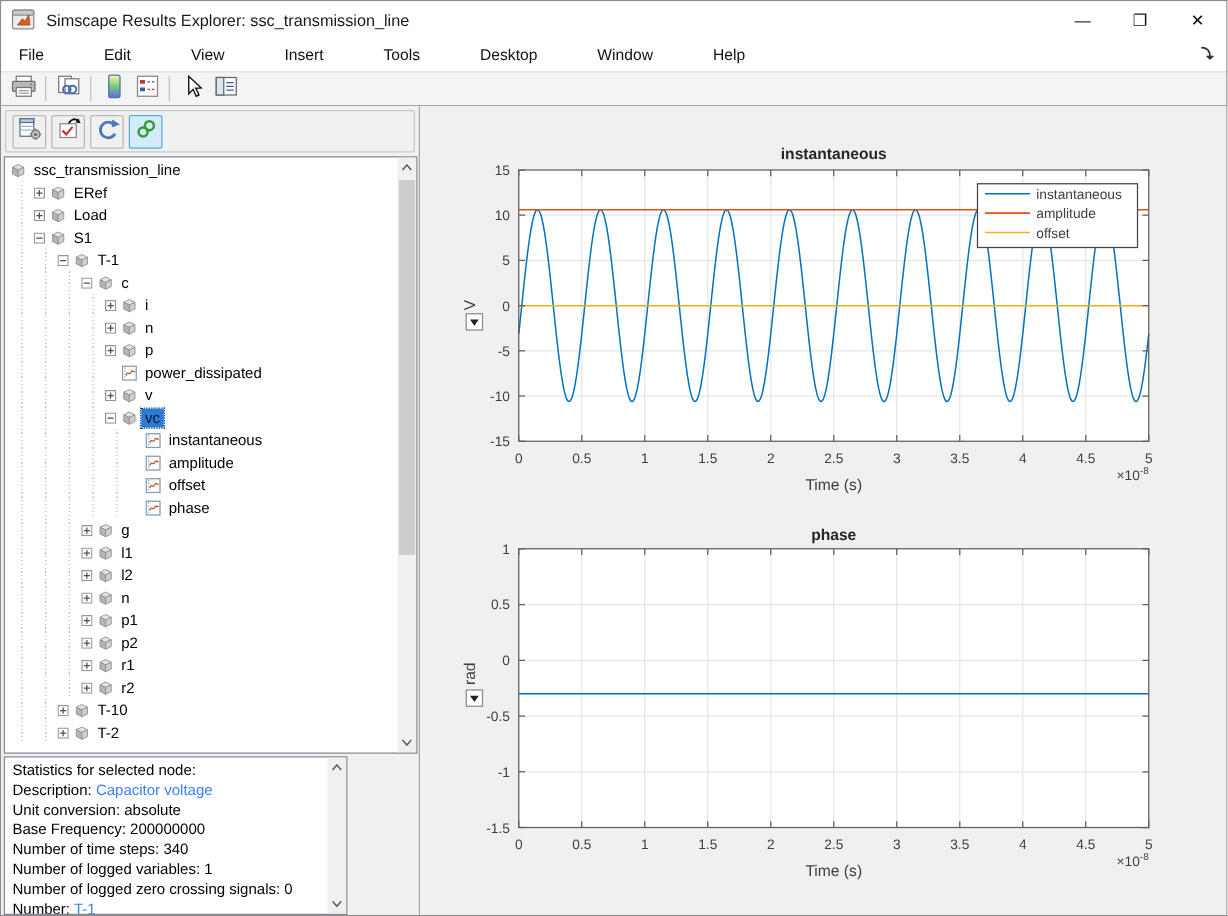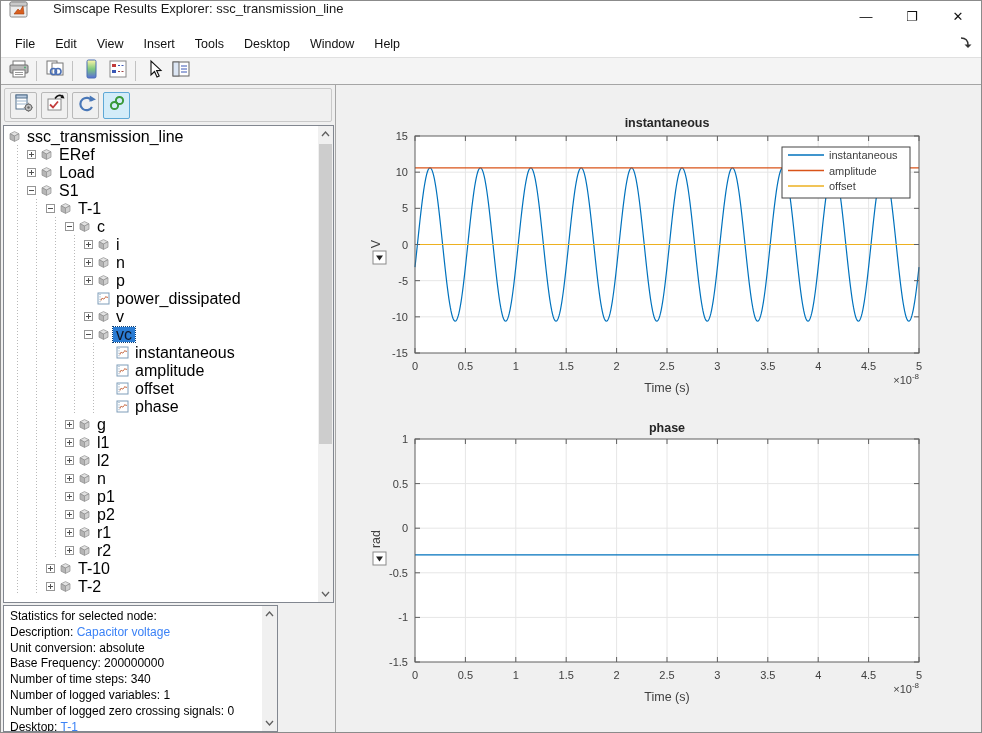--- a/index.html
+++ b/index.html
@@ -1,45 +1,45 @@
 <!DOCTYPE html>
 <html><head>
 <meta charset="utf-8">
 <style>
   html,body{margin:0;padding:0;background:#d7d7d7;font-family:"Liberation Sans",sans-serif;}
   *{box-sizing:border-box;}
   .window{position:relative;width:982px;height:733px;background:#ffffff;border:1px solid #8b8b8b;overflow:hidden;}
   
-  .titlebar{position:absolute;left:0;top:0;width:100%;height:30px;background:#ffffff;display:flex;gap:16px;}
+  .titlebar{position:absolute;left:0;top:0;width:100%;height:30px;background:#ffffff;display:flex;align-items:center;}
   .app-icon{width:20px;height:18px;margin-left:8px;}
   .title-text{font-size:13px;color:#1a1a1a;margin-left:8px;}
   .win-controls{position:absolute;right:0;top:0;height:30px;display:flex;}
   .win-btn{width:46px;height:30px;display:flex;align-items:center;justify-content:center;font-size:13px;color:#111;cursor:default;}
   
-  .menubar{position:absolute;left:0;top:30px;width:100%;height:26px;background:#ffffff;display:flex;align-items:center;padding-left:4px;}
+  .menubar{position:absolute;left:0;top:30px;width:100%;height:26px;background:#ffffff;display:flex;align-items:center;padding-left:4px;gap:28px;}
   .menu-item{padding:4px 10px;font-size:12.5px;color:#111;}
   .dock-arrow{position:absolute;right:8px;top:4px;}
   
   .toolbar{position:absolute;left:0;top:56px;width:100%;height:28px;background:#f4f4f4;border-top:1px solid #e0e0e0;border-bottom:1px solid #a5a5a5;display:flex;align-items:center;padding-left:4px;}
   .tool-btn{width:25px;height:24px;display:flex;align-items:center;justify-content:center;margin:0 1px;}
   .tool-sep{width:1px;height:20px;background:#c2c2c2;margin:0 4px;}
   
   .main{position:absolute;left:0;top:84px;width:100%;height:649px;background:#f0f0f0;}
   .left-panel{position:absolute;left:0;top:0;width:334px;height:100%;background:#f0f0f0;}
   .explorer-toolbar{position:absolute;left:3px;top:3px;width:328px;height:34px;border:1px solid #c9c9c9;border-radius:2px;display:flex;align-items:center;padding-left:3px;background:#f0f0f0;}
   .exp-btn{width:27px;height:27px;margin:0 2px;display:flex;align-items:center;justify-content:center;border:1px solid #b9b9b9;border-radius:2px;background:#f0f0f0;}
   .exp-btn.active{background:#d3ecf9;border:1px solid #5ea8d6;}
   
   .tree-panel{position:absolute;left:2px;top:40px;width:331px;height:478px;background:#ffffff;border:1px solid #828790;overflow:hidden;}
   .tree-rows{position:absolute;left:0;top:1px;right:16px;bottom:0;overflow:hidden;}
   .tree-row{height:18px;display:flex;align-items:center;white-space:nowrap;padding-left:4px;}
   .guide{width:19px;height:18px;flex:0 0 19px;background-image:repeating-linear-gradient(to bottom,#b9b9b9 0 1px,transparent 1px 3px);background-size:1px 100%;background-repeat:no-repeat;background-position:9px 0;}
   .expander{width:13px;flex:0 0 13px;display:flex;align-items:center;}
   .node-icon{width:16px;flex:0 0 16px;display:flex;align-items:center;}
-  .tree-label{font-size:16px;color:#000;padding:0 3px;line-height:15px;}
+  .tree-label{font-size:12px;color:#000;padding:0 3px;line-height:15px;}
   .tree-label.selected{background:#2a7cd4;color:#0f172a;outline:1px dotted #0b3f75;}
   
   .vscroll{position:absolute;right:0;top:0;bottom:0;width:15px;background:#f0f0f0;}
   .vscroll .arr{position:absolute;left:0;width:15px;height:16px;display:flex;align-items:center;justify-content:center;}
   .vscroll .arr.up{top:0;} .vscroll .arr.down{bottom:0;}
   .vscroll .thumb{position:absolute;left:1px;width:13px;background:#cdcdcd;}
   
   .stats-panel{position:absolute;left:2px;top:520px;width:275px;height:127px;background:#ffffff;border:1px solid #828790;overflow:hidden;}
   .stats-rows{position:absolute;left:6px;top:3px;right:16px;}
   .stats-line{font-size:12px;color:#000;line-height:15.8px;white-space:nowrap;}
@@ -691,21 +691,21 @@
 
       <div class="stats-panel">
         <div class="stats-rows" id="stats-rows">
             <div class="stats-line"><span>Statistics for selected node:</span></div>
             <div class="stats-line"><span>Description: </span><span class="stats-link">Capacitor voltage</span></div>
             <div class="stats-line"><span>Unit conversion: absolute</span></div>
             <div class="stats-line"><span>Base Frequency: 200000000</span></div>
             <div class="stats-line"><span>Number of time steps: 340</span></div>
             <div class="stats-line"><span>Number of logged variables: 1</span></div>
             <div class="stats-line"><span>Number of logged zero crossing signals: 0</span></div>
-            <div class="stats-line"><span>Desktop: </span><span class="stats-link">T-1</span></div>
+            <div class="stats-line"><span>Number: </span><span class="stats-link">T-1</span></div>
           </div>
         <div class="vscroll">
           <div class="arr up">
             <svg width="9" height="6" viewBox="0 0 9 6">
                 <polyline points="1,5 4.5,1 8,5" fill="none" stroke="#5f5f5f" stroke-width="1.3"></polyline>
               </svg>
           </div>
           <div class="arr down">
             <svg width="9" height="6" viewBox="0 0 9 6">
                 <polyline points="1,1 4.5,5 8,1" fill="none" stroke="#5f5f5f" stroke-width="1.3"></polyline>

